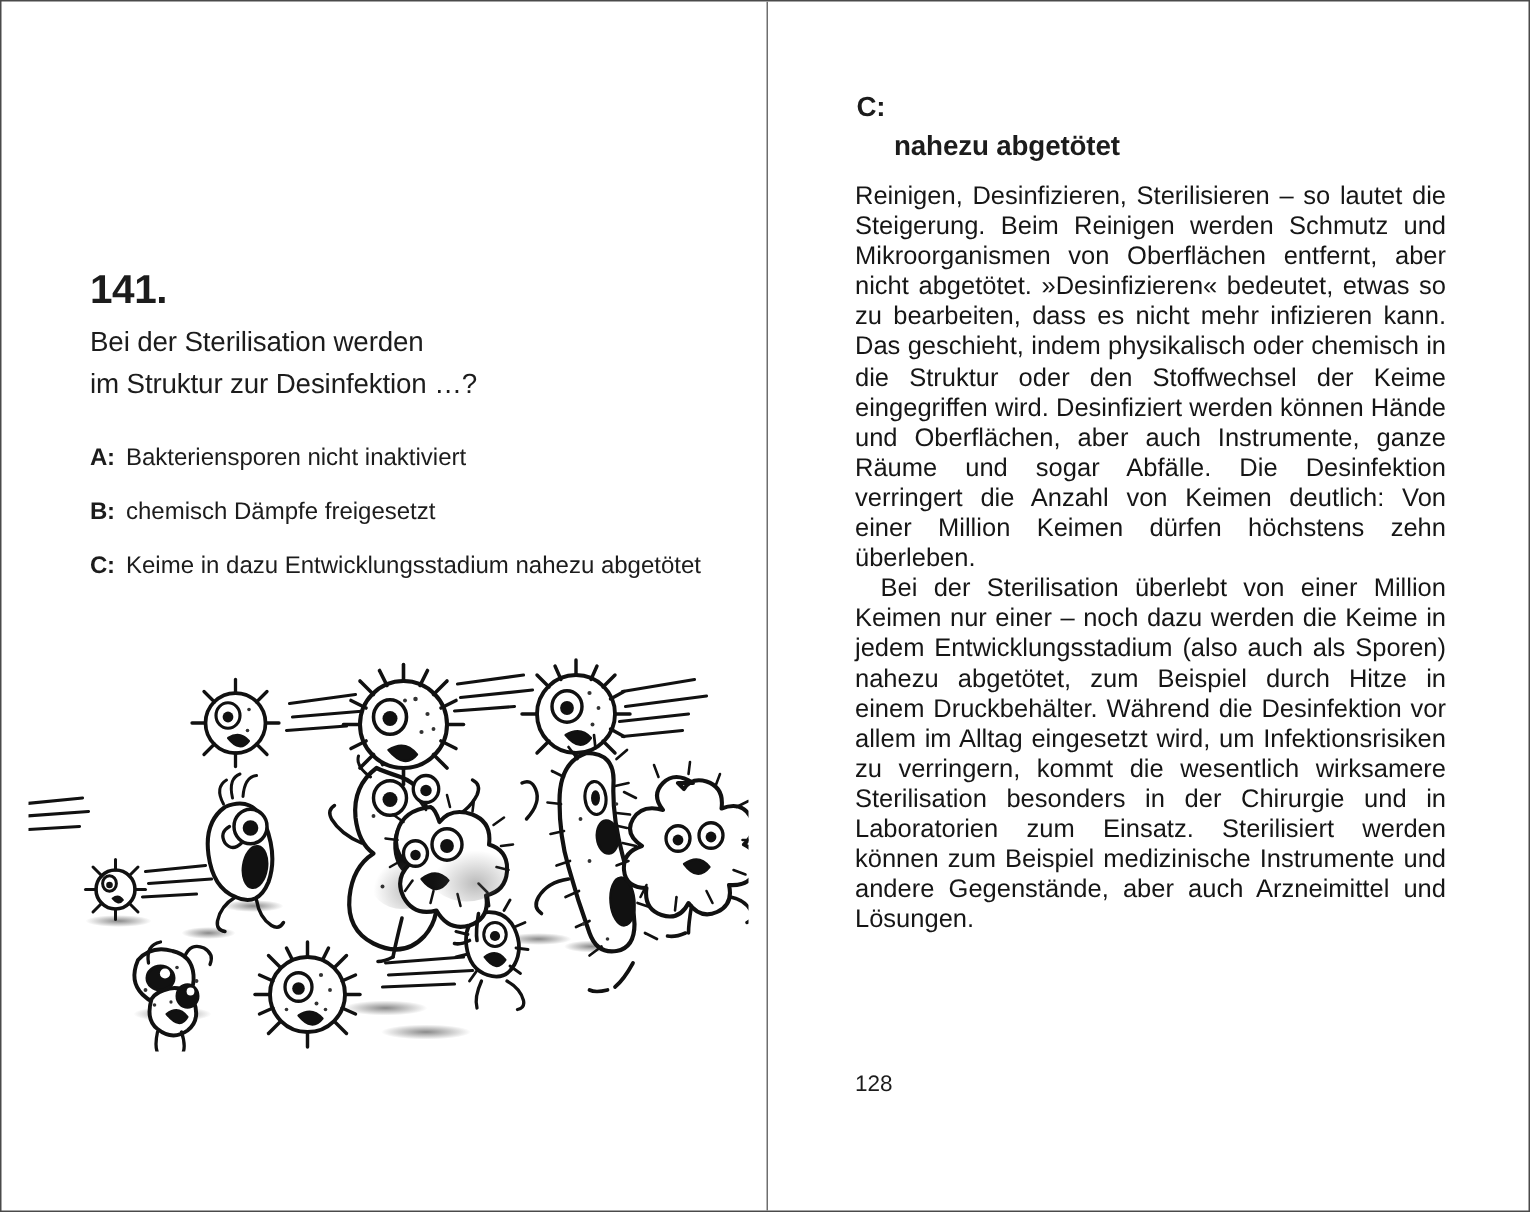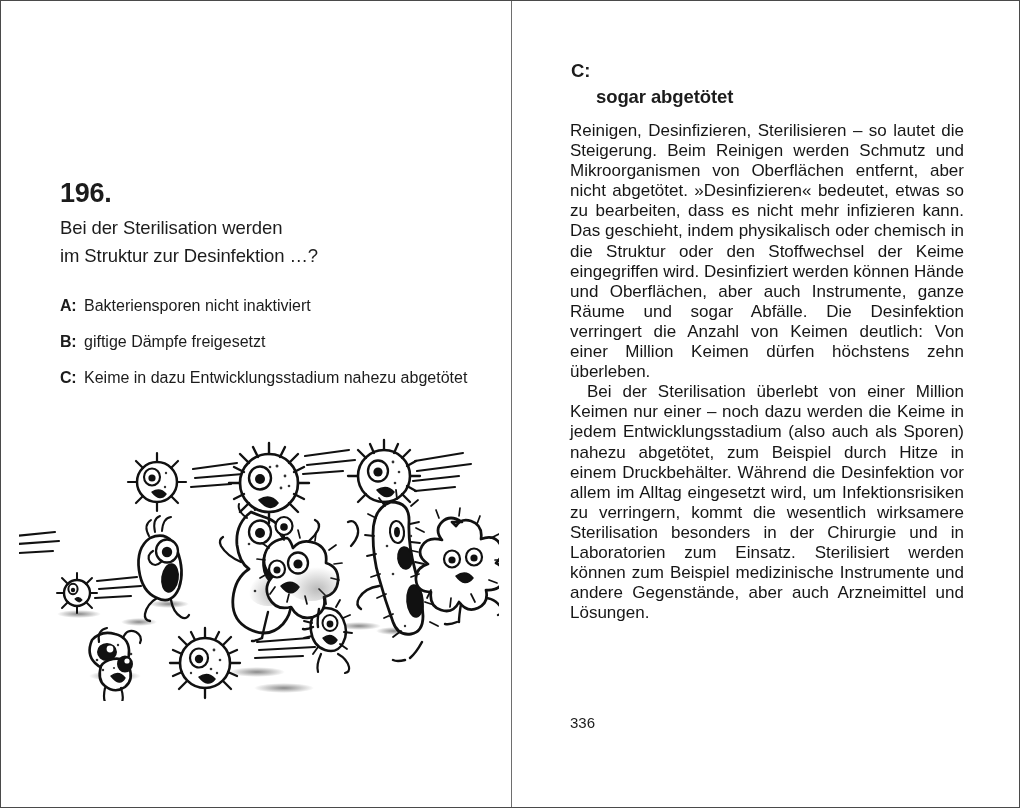--- a/index.html
+++ b/index.html
@@ -136,35 +136,35 @@
     font-weight: normal;
   }
 </style>
 </head>
 <body>
 
 <div class="page-spread">
 
   <div class="left-page">
 
-    <div class="q-number">196.</div>
+    <div class="q-number">141.</div>
 
     <div class="q-title">
       <div>Bei der Sterilisation werden</div>
       <div>im Struktur zur Desinfektion …?</div>
     </div>
 
     <div class="answers">
       <div class="answer-row">
         <span class="answer-letter">A:</span>
         <span class="answer-text">Bakteriensporen nicht inaktiviert</span>
       </div>
       <div class="answer-row">
         <span class="answer-letter">B:</span>
-        <span class="answer-text">giftige Dämpfe freigesetzt</span>
+        <span class="answer-text">chemisch Dämpfe freigesetzt</span>
       </div>
       <div class="answer-row">
         <span class="answer-letter">C:</span>
         <span class="answer-text">Keime in dazu Entwicklungsstadium nahezu abgetötet</span>
       </div>
     </div>
 
     <div class="illustration">
       <svg width="480" height="275" viewBox="0 0 480 275" xmlns="http://www.w3.org/2000/svg">
         <defs>
@@ -532,26 +532,26 @@
   </div>
 
   <div class="gutter-line"></div>
 
   <div class="right-page">
 
     <div class="answer-heading">
       <span class="answer-letter">C:</span>
       <span>
         <br>
-        <span>sogar abgetötet</span>
+        <span>nahezu abgetötet</span>
       </span>
     </div>
 
     <div class="body-copy">
       <p>Reinigen, Desinfizieren, Sterilisieren – so lautet die Steigerung. Beim Reinigen werden Schmutz und Mikroorganismen von Oberflächen entfernt, aber nicht abgetötet. »Desinfizieren« bedeutet, etwas so zu bearbeiten, dass es nicht mehr infizieren kann. Das geschieht, indem physikalisch oder chemisch in die Struktur oder den Stoffwechsel der Keime eingegriffen wird. Desinfiziert werden können Hände und Oberflächen, aber auch Instrumente, ganze Räume und sogar Abfälle. Die Desinfektion verringert die Anzahl von Keimen deutlich: Von einer Million Keimen dürfen höchstens zehn überleben.</p>
       <p>Bei der Sterilisation überlebt von einer Million Keimen nur einer – noch dazu werden die Keime in jedem Entwicklungsstadium (also auch als Sporen) nahezu abgetötet, zum Beispiel durch Hitze in einem Druckbehälter. Während die Desinfektion vor allem im Alltag eingesetzt wird, um Infektionsrisiken zu verringern, kommt die wesentlich wirksamere Sterilisation besonders in der Chirurgie und in Laboratorien zum Einsatz. Sterilisiert werden können zum Beispiel medizinische Instrumente und andere Gegenstände, aber auch Arzneimittel und Lösungen.</p>
     </div>
 
-    <div class="page-number">336</div>
+    <div class="page-number">128</div>
 
   </div>
 
 </div>
 
 </body></html>

